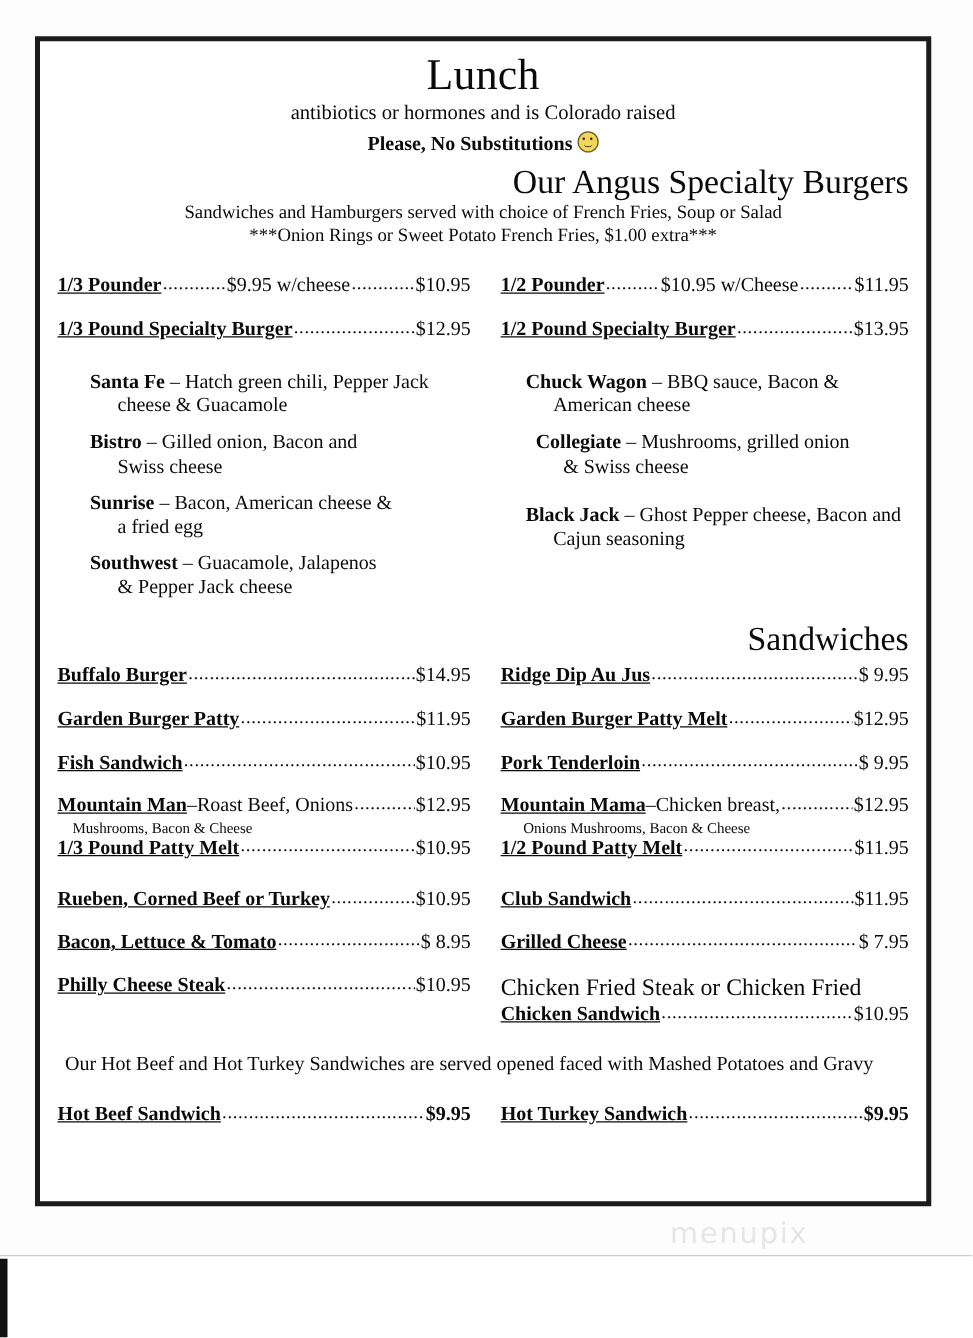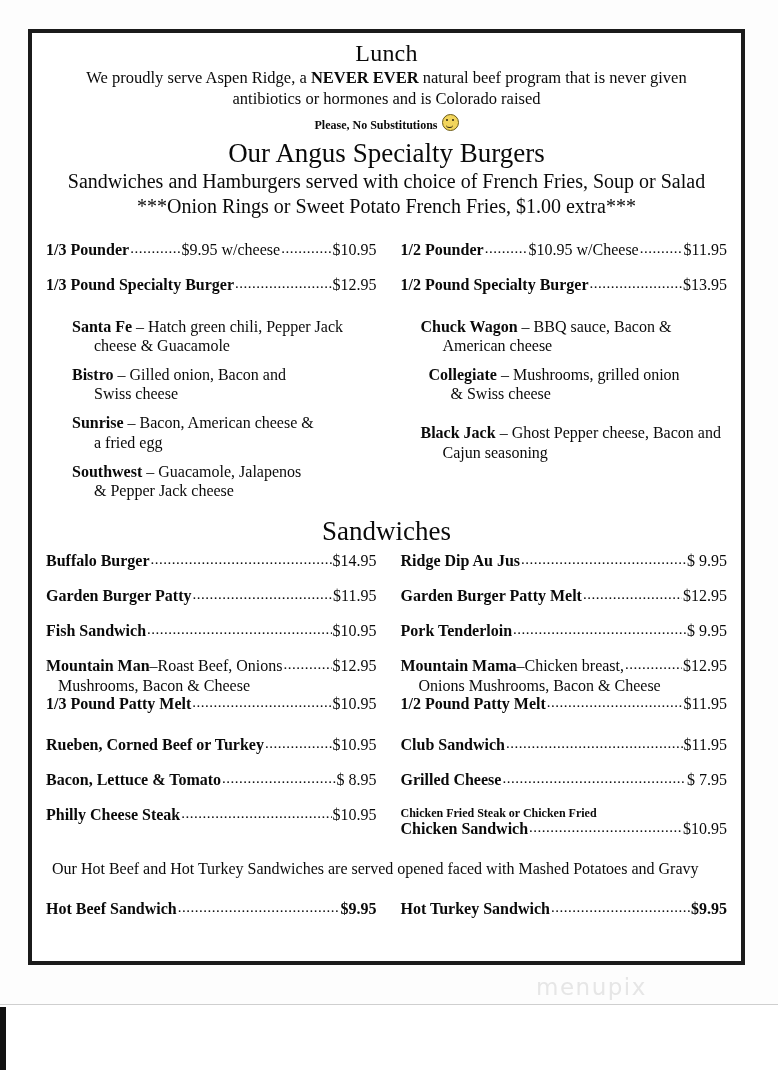--- a/index.html
+++ b/index.html
@@ -51,36 +51,36 @@
     height: 936px;
     border: 4px solid #1b1b1b;
     box-sizing: border-box;
     background: #ffffff;
     padding: 0 14px;
   }
 
   
   .title-lunch {
     text-align: center;
-    font-size: 24px;
+    font-size: 35px;
     line-height: 1.06;
     font-weight: 400;
     margin: 8px 0 2px 0;
     letter-spacing: .2px;
   }
   .intro-line {
     text-align: center;
     font-size: 16.5px;
     line-height: 1.26;
     margin: 0 14px;
   }
   .intro-line b { font-weight: 700; }
   .no-subs {
     text-align: center;
-    font-size: 12px;
+    font-size: 16px;
     font-weight: 700;
     margin-top: 4px;
     white-space: nowrap;
   }
   .smiley {
     display: inline-block;
     width: 15px; height: 15px;
     border-radius: 50%;
     background: #f2d55c;
     border: 1.2px solid #6b5a18;
@@ -100,29 +100,29 @@
   .smiley::after {
     content: "";
     position: absolute;
     left: 3.5px; top: 8px;
     width: 7px; height: 3.5px;
     border-bottom: 1.4px solid #2b2310;
     border-radius: 0 0 7px 7px;
   }
 
   .section-title {
-    text-align: center;
+    text-align: right;
     font-size: 27px;
     line-height: 1.12;
     font-weight: 400;
     margin: 5px 0 1px 0;
   }
   .section-note {
     text-align: center;
-    font-size: 20px;
+    font-size: 15px;
     line-height: 1.24;
   }
 
   
   .cols {
     display: flex;
     width: 100%;
   }
   .col {
     width: 50%;
@@ -134,20 +134,21 @@
   
   .prow {
     display: flex;
     align-items: baseline;
     font-size: 16px;
     line-height: 1.18;
     white-space: nowrap;
   }
   .prow .nm {
     font-weight: 700;
+    text-decoration: underline;
   }
   .prow .nm-reg { font-weight: 400; }
   .prow .leader {
     flex: 1 1 auto;
     overflow: hidden;
     margin: 0 1px;
     position: relative;
     top: -2px;
   }
   .prow .leader::after {
@@ -171,38 +172,38 @@
     font-size: 16px;
     line-height: 1.2;
     margin-left: 26px;
   }
   .spec .sname { font-weight: 700; }
   .spec .sdesc { font-weight: 400; }
   .spec .cont  { display: block; margin-left: 22px; }
 
   
   .subline {
-    font-size: 16px;
+    font-size: 12px;
     line-height: 1.2;
     margin-left: 12px;
   }
   .subline.rt { margin-left: 18px; }
 
   .fullnote {
     font-size: 16px;
     line-height: 1.2;
     text-align: left;
     padding-left: 6px;
   }
 
   
   .prow-wrap {
-    font-size: 12px;
+    font-size: 19px;
     line-height: 1.2;
-    font-weight: 700;
+    font-weight: 400;
   }
 
   
   #watermark {
     position: absolute;
     left: 536px;
     top: 974px;
     font-family: "DejaVu Sans", "Liberation Sans", sans-serif;
     font-size: 23px;
     letter-spacing: 1.5px;
@@ -215,23 +216,20 @@
 <body>
 
 <div id="scan-sheet"></div>
 <div id="scan-lower"></div>
 <div id="scan-lower-edge"></div>
 
 <div id="menu-frame">
 
   <div class="title-lunch">Lunch</div>
 
-  <div class="intro-line">
-    <span>We proudly serve Aspen Ridge, a </span><b>NEVER EVER</b><span> natural beef program that is never given</span>
-  </div>
   <div class="intro-line">antibiotics or hormones and is Colorado raised</div>
 
   <div class="no-subs">
     <span>Please, No Substitutions</span><span class="smiley"></span>
   </div>
 
   <div class="section-title">Our Angus Specialty Burgers</div>
   <div class="section-note">Sandwiches and Hamburgers served with choice of French Fries, Soup or Salad</div>
   <div class="section-note">***Onion Rings or Sweet Potato French Fries, $1.00 extra***</div>
 

